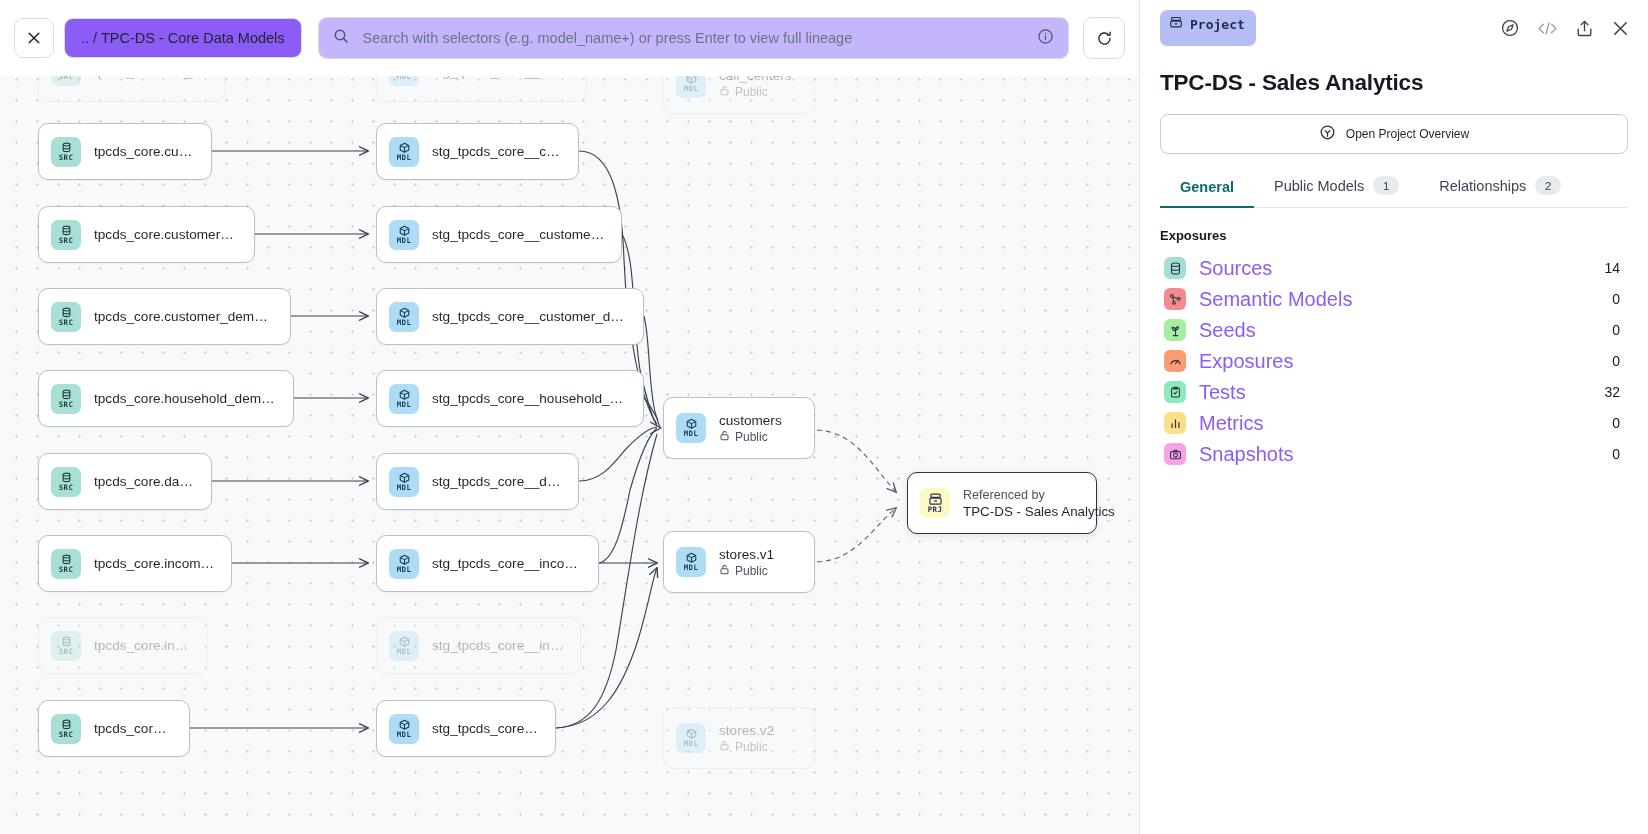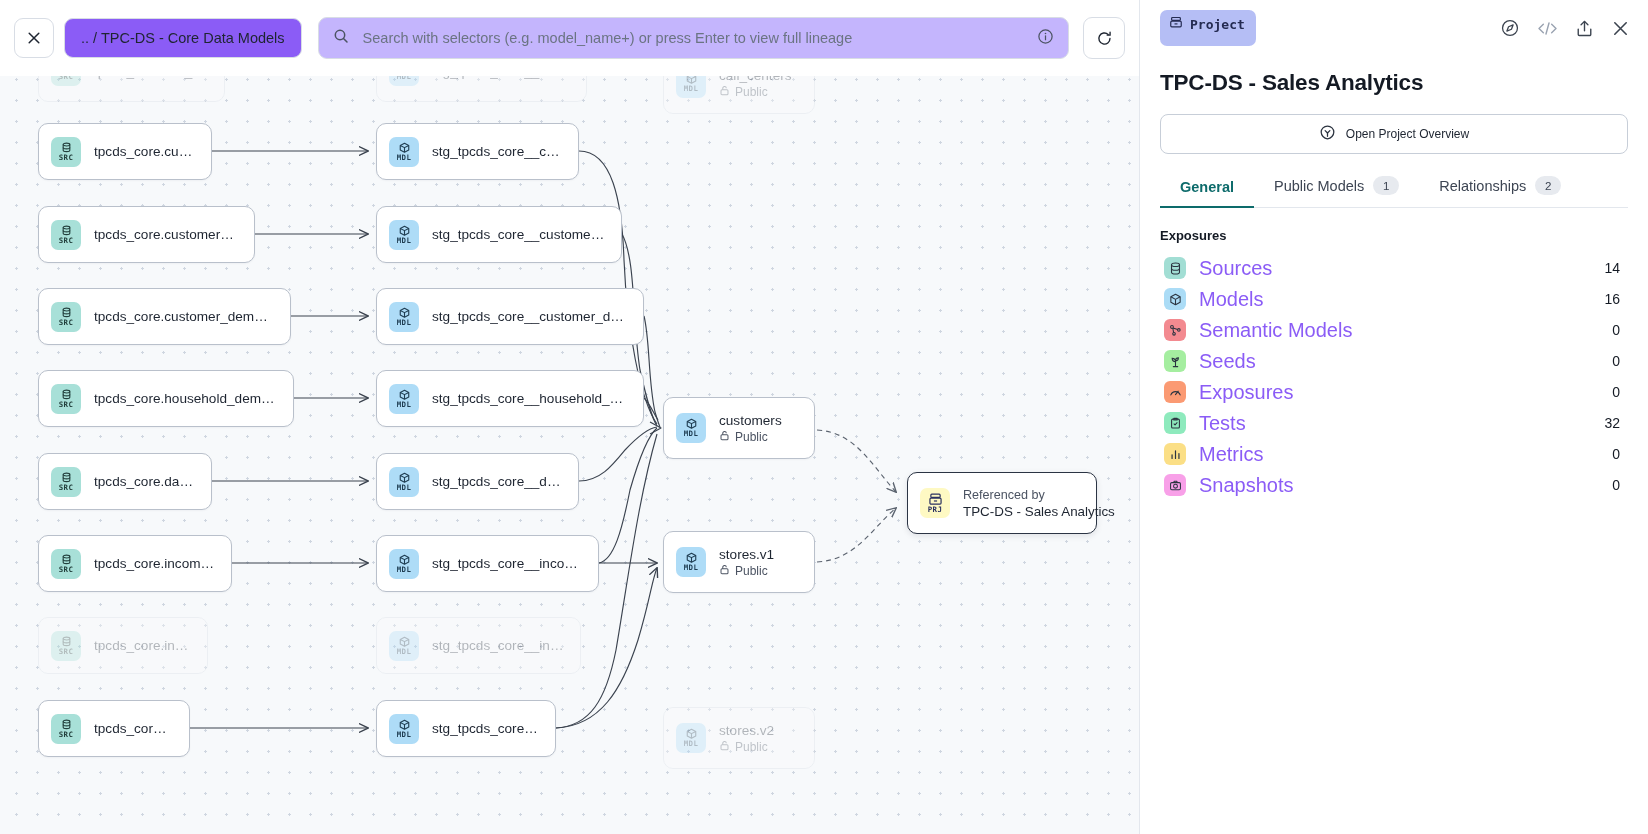--- a/index.html
+++ b/index.html
@@ -634,31 +634,20 @@
             <svg width="13" height="13" viewBox="0 0 14 14" fill="none" stroke="currentColor" stroke-width="1.15">
               <ellipse cx="7" cy="3" rx="4.3" ry="1.9"></ellipse>
               <path d="M2.7 3v8c0 1.05 1.93 1.9 4.3 1.9s4.3-.85 4.3-1.9V3"></path>
               <path d="M2.7 7c0 1.05 1.93 1.9 4.3 1.9s4.3-.85 4.3-1.9"></path>
             </svg>
           </span>
           <span class="res-name">Sources</span>
           <span class="res-val">14</span>
         </div>
         <div class="res-row">
-          <span class="res-ic" style="background:#abdcf6;color:#2b3440">
-            <svg width="13" height="13" viewBox="0 0 14 14" fill="none" stroke="currentColor" stroke-width="1.15" stroke-linejoin="round">
-              <path d="M7 1.4 12 4.1v5.8L7 12.6 2 9.9V4.1z"></path>
-              <path d="M2 4.1 7 6.9l5-2.8"></path>
-              <path d="M7 6.9v5.7"></path>
-            </svg>
-          </span>
-          <span class="res-name">Models</span>
-          <span class="res-val">16</span>
-        </div>
-        <div class="res-row">
           <span class="res-ic" style="background:#f38a90;color:#2b3440">
             <svg width="13" height="13" viewBox="0 0 14 14" fill="none" stroke="currentColor" stroke-width="1.15">
               <circle cx="3.2" cy="3.2" r="1.5"></circle>
               <circle cx="10.6" cy="6.4" r="1.4"></circle>
               <circle cx="5.4" cy="10.6" r="1.4"></circle>
               <path d="M4.4 4.3 9.3 5.9M4.1 4.6 5 9.2"></path>
             </svg>
           </span>
           <span class="res-name">Semantic Models</span>
           <span class="res-val">0</span>

